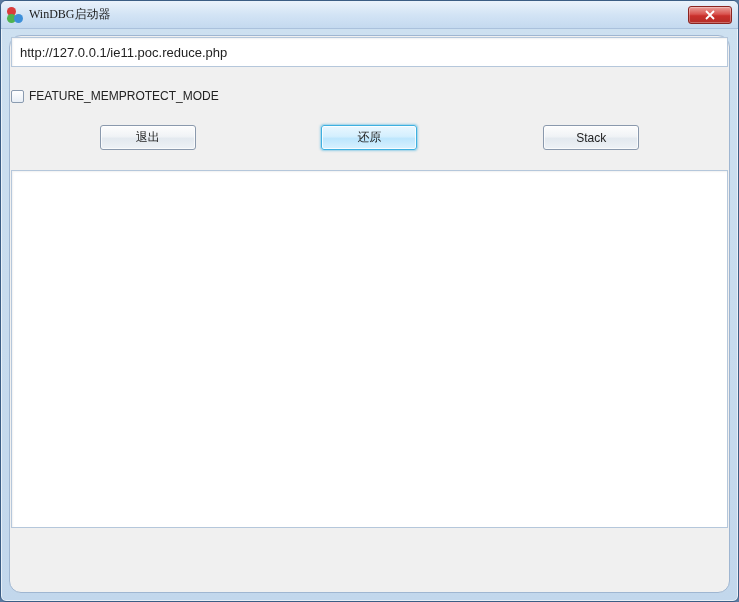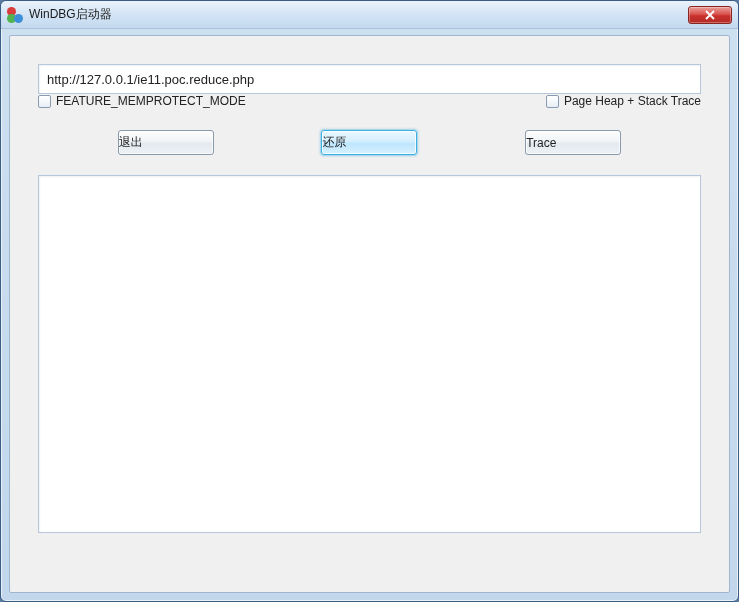--- a/index.html
+++ b/index.html
@@ -50,55 +50,57 @@
   .app-icon::after {
     width: 9px; height: 9px;
     background: #3c8fd9;
     right: 0; bottom: 0;
     box-shadow: -7px 0 0 #4fb34f;
   }
   .title-text {
     color: #1a1a1a;
     font-size: 12px;
     flex: 1;
+    font-family: Liberation Serif, serif;
   }
   .close-btn {
     width: 44px;
     height: 18px;
     background: linear-gradient(180deg, #e9a09a 0%, #d9534f 45%, #c9302c 55%, #b42c27 100%);
     border: 1px solid #8a2420;
     border-radius: 3px;
     color: #fff;
     display: flex;
     align-items: center;
     justify-content: center;
     cursor: pointer;
     box-shadow: inset 0 0 0 1px rgba(255,255,255,0.3);
   }
   .close-btn svg { width: 10px; height: 10px; }
   .client-area {
     position: absolute;
     left: 8px; right: 8px; top: 34px; bottom: 8px;
     background: #f0f0f0;
     border: 1px solid #9fb6d1;
-    border-radius: 2px;
-    padding: 28px;
+    border-radius: 12px;
+    padding: 1px;
   }
   .url-input {
     width: 100%;
     height: 30px;
     border: 1px solid #b5c7db;
     background: #fff;
     padding: 0 8px;
     font-size: 13px;
     color: #222;
     outline: none;
     box-shadow: inset 1px 1px 2px rgba(0,0,0,0.06);
   }
   .checkbox-row {
+    margin-top: 22px;
     display: flex;
     justify-content: space-between;
     align-items: flex-end;
   }
   .cb-item {
     display: flex;
     align-items: center;
     font-size: 12px;
     color: #222;
   }
@@ -117,21 +119,21 @@
     padding: 0 26px;
   }
   .btn {
     width: 96px;
     height: 25px;
     border: 1px solid #8a99ad;
     border-radius: 3px;
     background: linear-gradient(180deg,#fdfdfd 0%, #f0f3f6 45%, #e3e9ef 55%, #eef2f6 100%);
     display: flex;
     align-items: center;
-    justify-content: flex-start;
+    justify-content: center;
     font-size: 12px;
     color: #222;
     cursor: pointer;
     box-shadow: inset 0 0 0 1px rgba(255,255,255,0.7);
   }
   .btn.highlight {
     border: 1px solid #3eb0e0;
     background: linear-gradient(180deg,#eaf7ff 0%, #d4effe 45%, #bde6fd 55%, #d8f1ff 100%);
     box-shadow: 0 0 2px 1px rgba(62,176,224,0.5), inset 0 0 0 1px rgba(255,255,255,0.8);
   }
@@ -160,35 +162,31 @@
 
   <div class="client-area">
 
     <input type="text" class="url-input" value="http://127.0.0.1/ie11.poc.reduce.php" style="">
 
     <div class="checkbox-row">
       <label class="cb-item">
         <span class="cb-box"></span>
         <span>FEATURE_MEMPROTECT_MODE</span>
       </label>
-      <label class="cb-item">
-        <span class="cb-box"></span>
-        <span>Page Heap + Stack Trace</span>
-      </label>
     </div>
 
     <div class="button-row">
       <div class="btn">
         <span>退出</span>
       </div>
       <div class="btn highlight">
         <span>还原</span>
       </div>
       <div class="btn">
-        <span>Trace</span>
+        <span>Stack</span>
       </div>
     </div>
 
     <div class="output-area">
       <span></span>
     </div>
 
   </div>
 </div>
 

